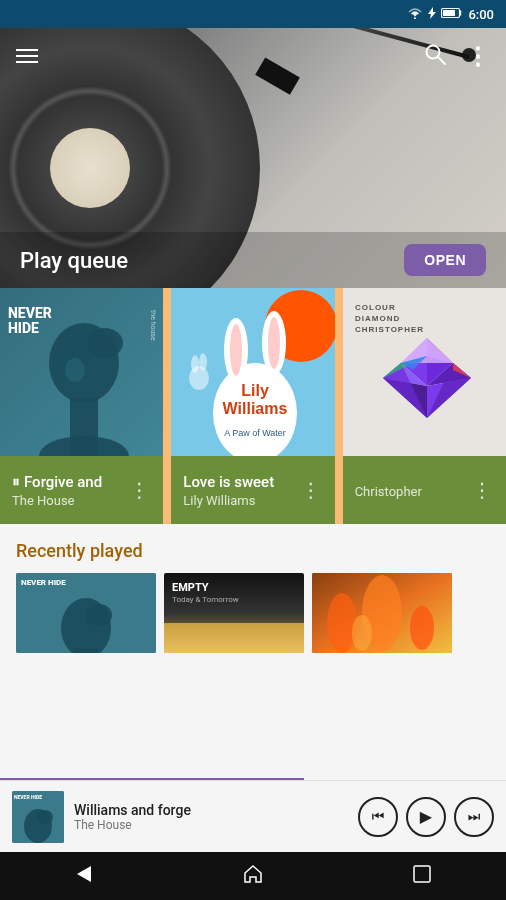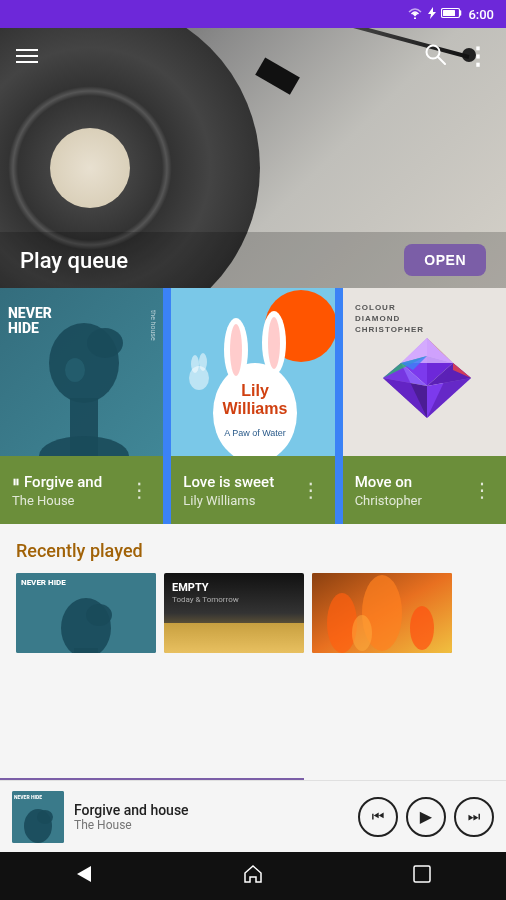--- a/index.html
+++ b/index.html
@@ -7,21 +7,21 @@
       width: 506px;
       height: 900px;
       font-family: 'Roboto', Arial, sans-serif;
       background: #f5f5f5;
       overflow: hidden;
       position: relative;
     }
 
     
     .status-bar {
-      background: #6d28d9;
+      background: #0c4a6e;
       height: 28px;
       display: flex;
       align-items: center;
       justify-content: flex-end;
       padding: 0 12px;
       gap: 6px;
     }
     .status-icons {
       display: flex;
       align-items: center;
@@ -166,21 +166,21 @@
       letter-spacing: 0.5px;
       cursor: pointer;
       border-radius: 8px;
     }
 
     
     .queue-grid {
       display: grid;
       grid-template-columns: repeat(3, 1fr);
       gap: 8px;
-      background: #3b82f6;
+      background: #fdba74;
     }
     .queue-item {
       position: relative;
       cursor: pointer;
     }
     
     .album-art-1 {
       background: linear-gradient(135deg, #4a8a9a 0%, #2a6a7a 50%, #1a5a6a 100%);
       width: 100%;
       height: 168px;
@@ -559,21 +559,20 @@
 
         <polygon points="84,50 110,75 96,62" fill="#eab308" opacity="0.8"></polygon>
 
         <polygon points="110,75 128,90 110,82" fill="#ef4444" opacity="0.8"></polygon>
 
         <polygon points="58,75 84,68 70,82" fill="#3b82f6" opacity="0.8"></polygon>
       </svg>
     </div>
     <div class="queue-info">
       <div class="queue-info-text">
-        <div class="queue-song-title">Move on</div>
         <div class="queue-song-artist">Christopher</div>
       </div>
       <span class="queue-more-btn">⋮</span>
     </div>
   </div>
 </div>
 
 <div class="recently-played-wrapper">
   <div class="recently-played-section">
     <div class="recently-played-title">Recently played</div>
@@ -623,21 +622,21 @@
 <div class="now-playing-bar">
   <div class="np-album-art">
     <svg width="52" height="52" viewBox="0 0 52 52" style="position:absolute;top:0;left:0;" xmlns="http://www.w3.org/2000/svg">
       <rect width="52" height="52" fill="#3a7a8a"></rect>
       <ellipse cx="26" cy="35" rx="14" ry="17" fill="#1a4a5a" opacity="0.9"></ellipse>
       <ellipse cx="33" cy="26" rx="8" ry="7" fill="#1a4a5a" opacity="0.9"></ellipse>
     </svg>
     <span style="position:absolute;top:3px;left:2px;color:#fff;font-size:5px;font-weight:800;z-index:2;">NEVER HIDE</span>
   </div>
   <div class="np-info">
-    <div class="np-title">Forgive and house</div>
+    <div class="np-title">Williams and forge</div>
     <div class="np-artist">The House</div>
   </div>
   <div class="np-controls">
     <button class="np-btn" style="border:2px solid #212121;font-size:14px;">⏮</button>
     <button class="np-btn play-btn" style="font-size:16px;">▶</button>
     <button class="np-btn" style="border:2px solid #212121;font-size:14px;">⏭</button>
   </div>
 </div>
 
 <div class="bottom-nav">

